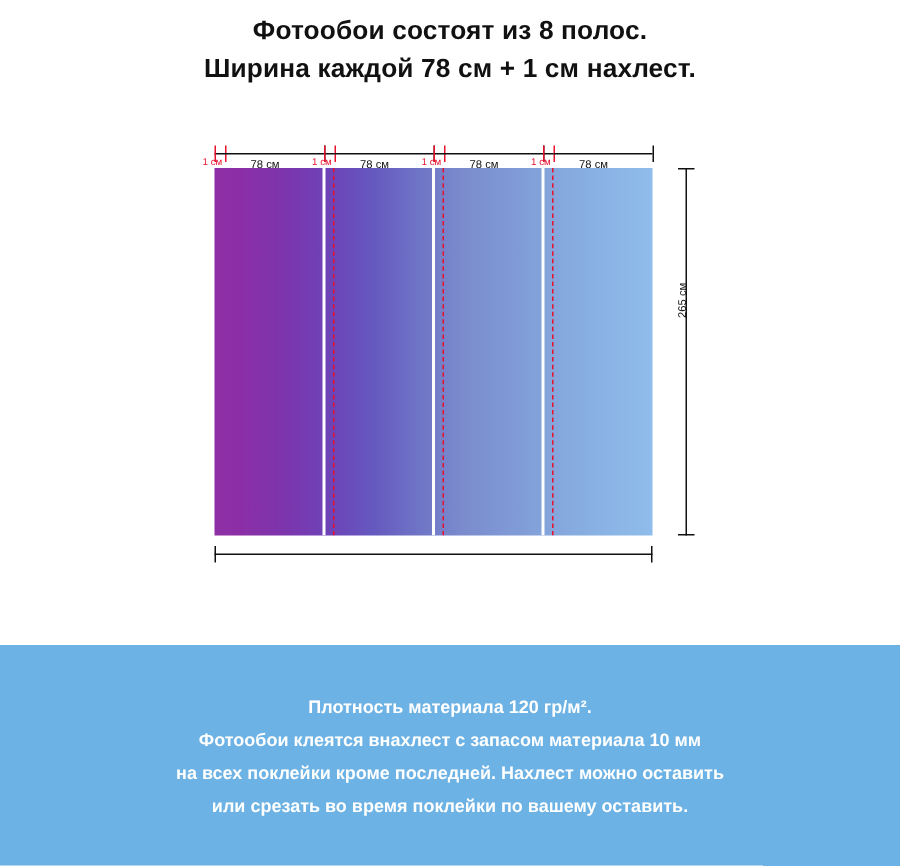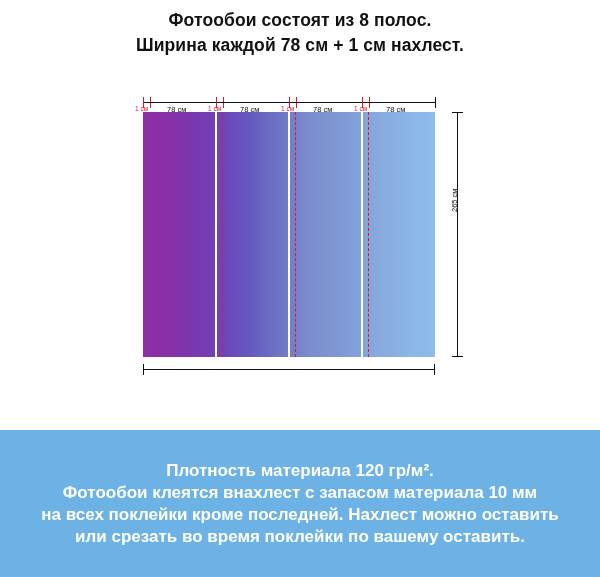--- a/index.html
+++ b/index.html
@@ -214,21 +214,21 @@
     background: #6cb2e4;
     display: flex;
     flex-direction: column;
     align-items: center;
     justify-content: center;
     box-sizing: border-box;
     padding: 6px 10px;
   }
   .note-line {
     color: #ffffff;
-    font-size: 17px;
+    font-size: 12px;
     font-weight: bold;
     line-height: 22px;
     text-align: center;
     white-space: nowrap;
   }
 </style>
 </head>
 <body>
 
 <div class="page">

